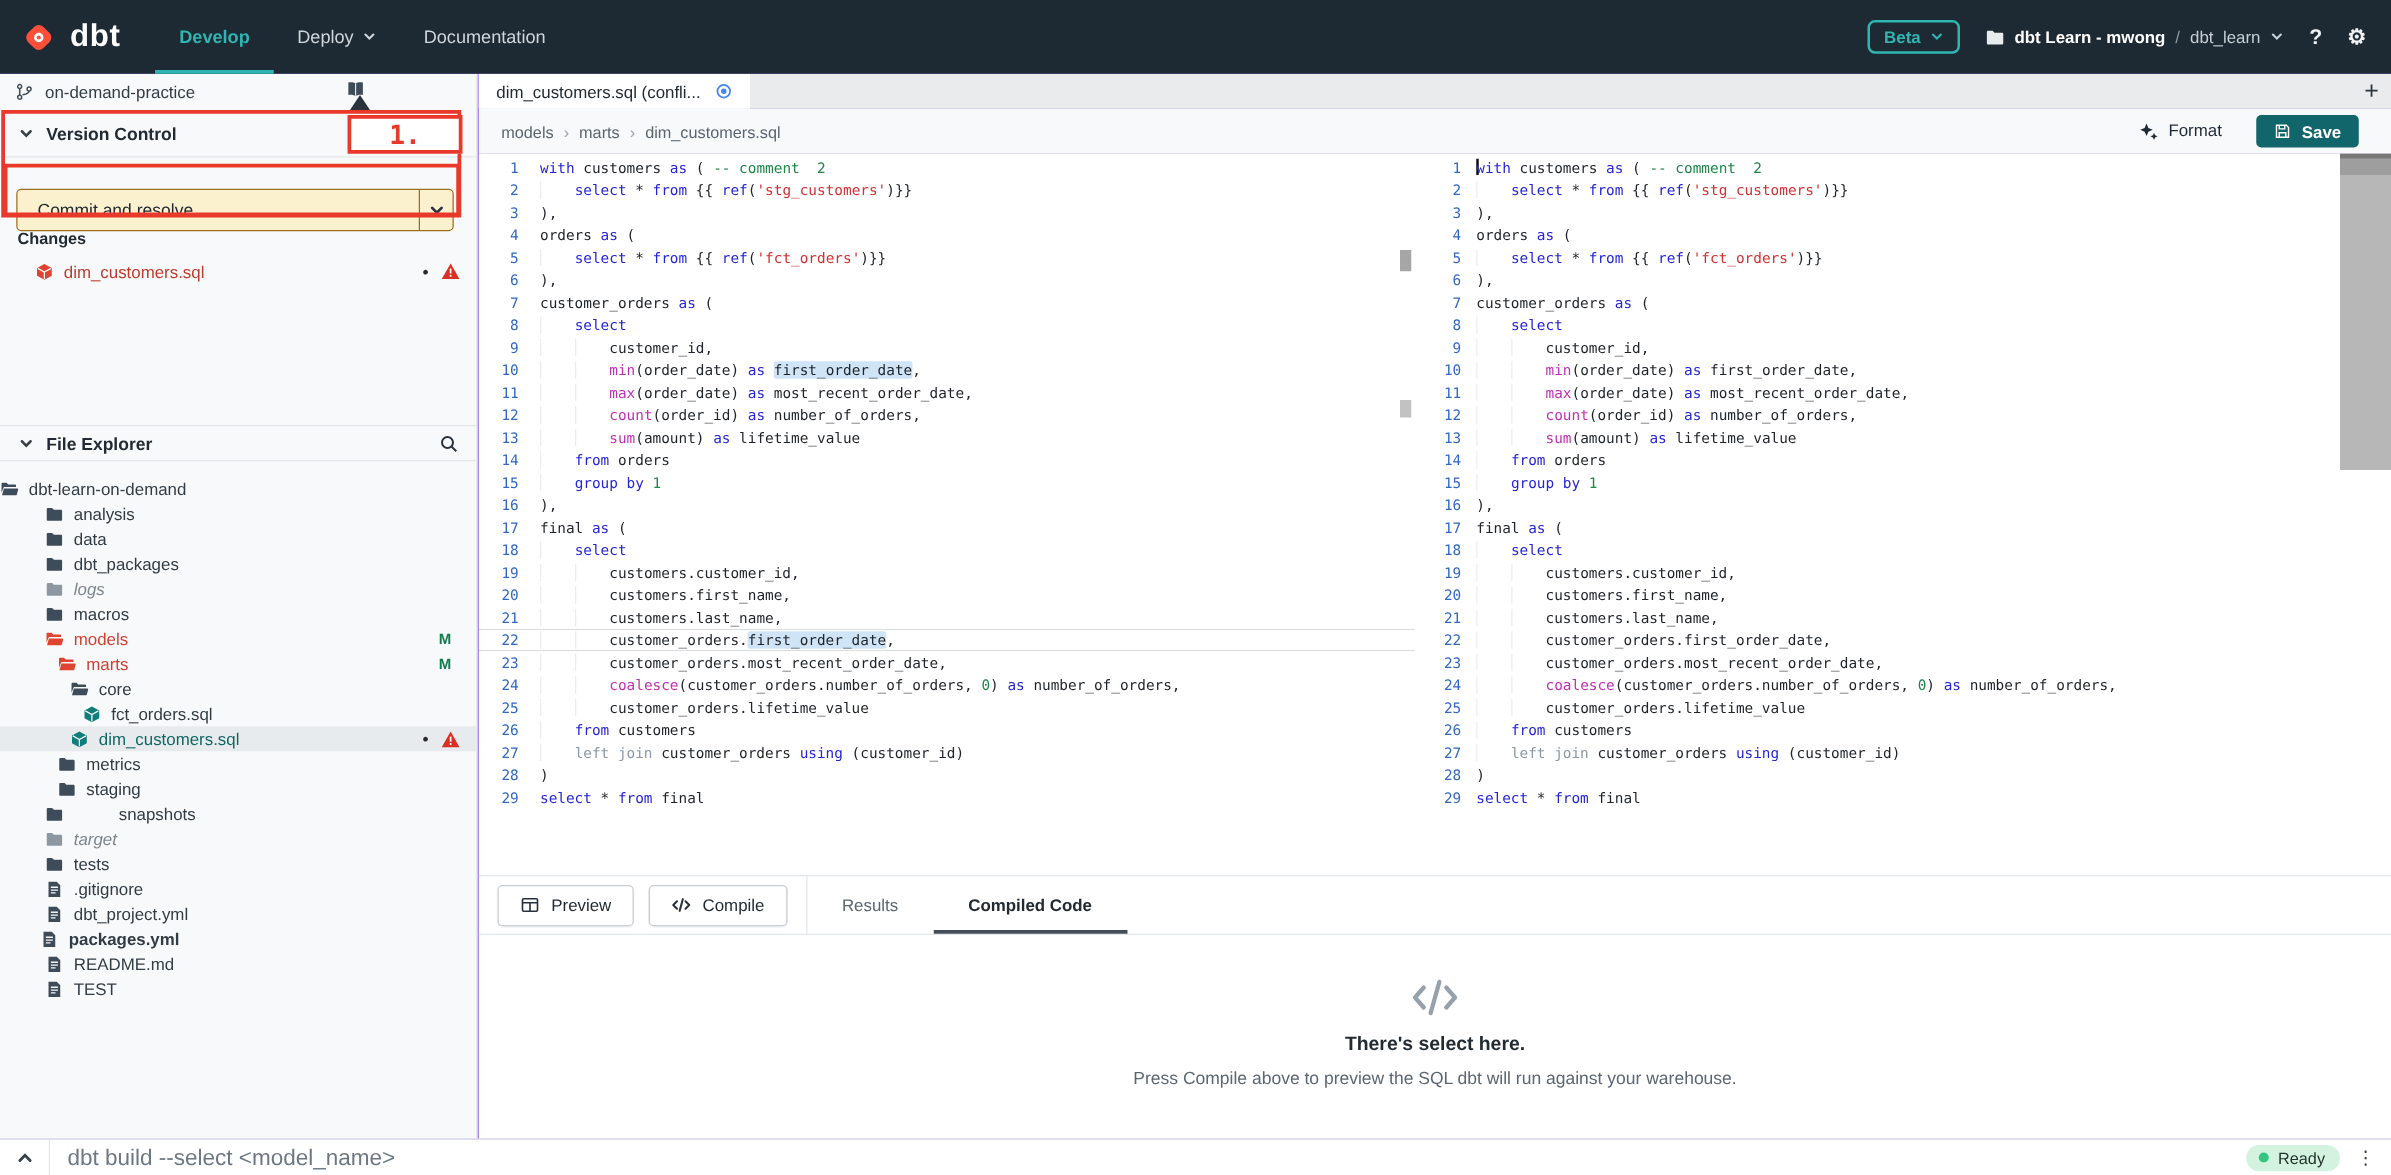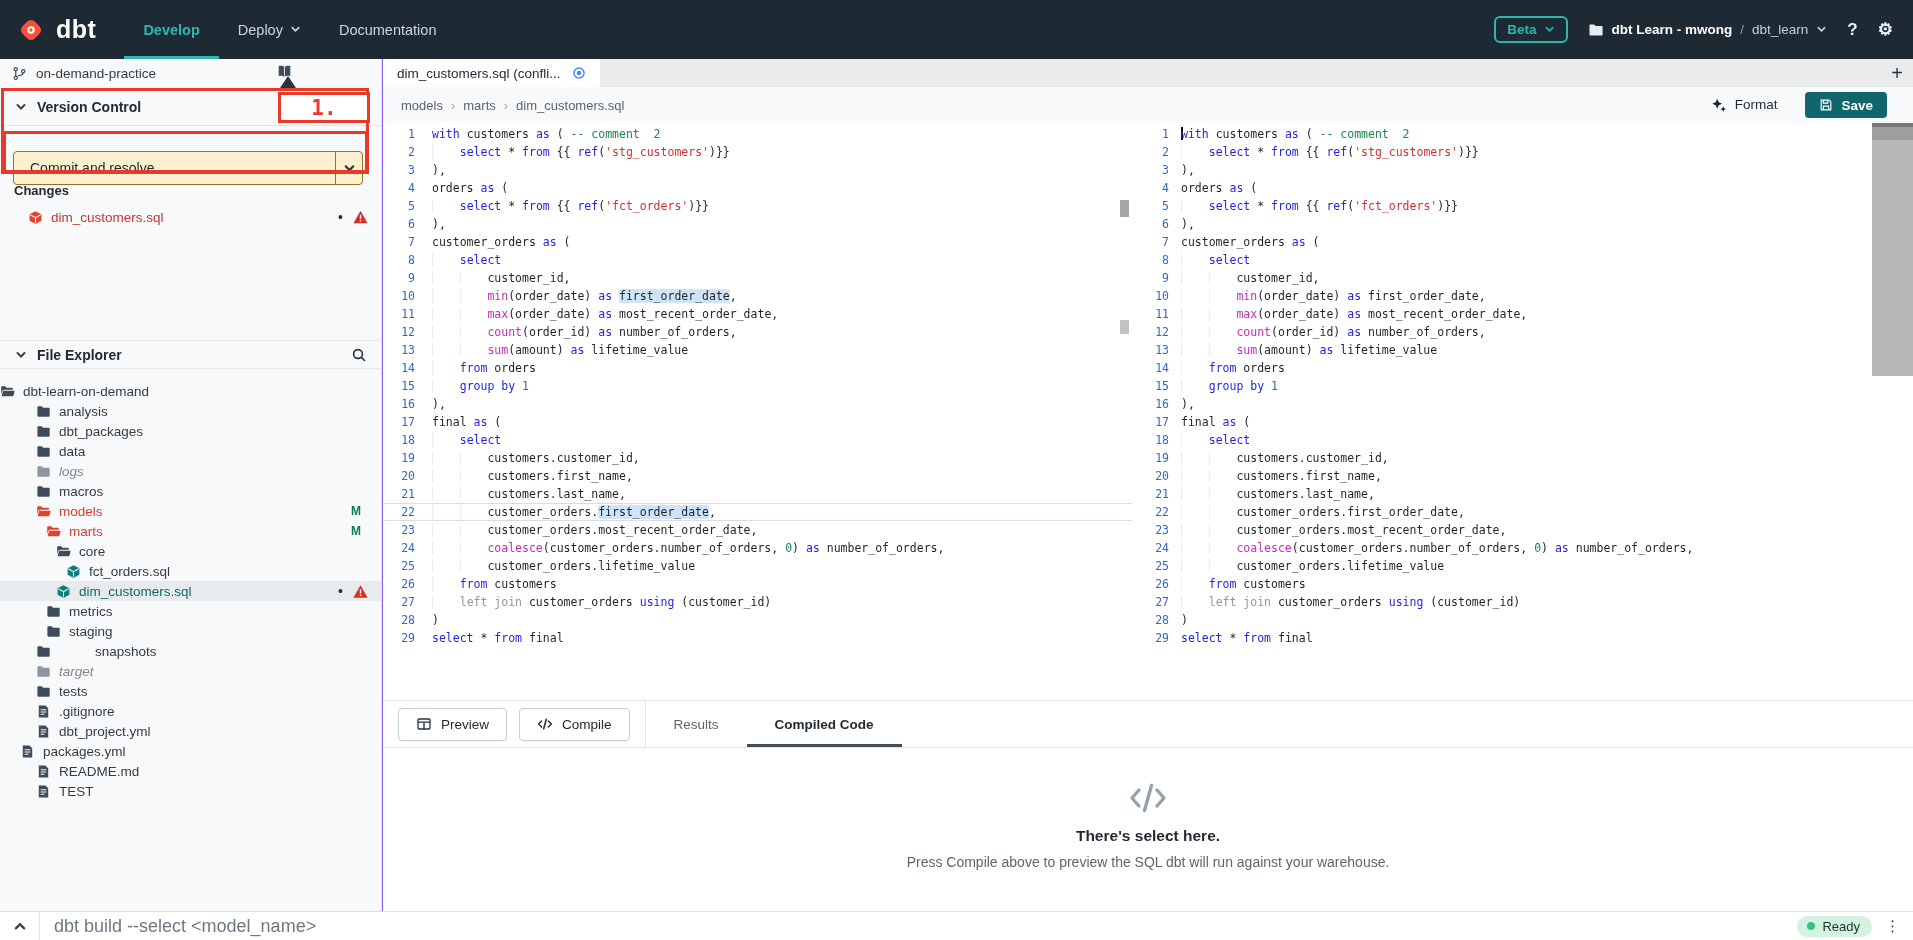--- a/index.html
+++ b/index.html
@@ -305,29 +305,29 @@
             </svg>
           </span>
           <span class="tree-label">analysis</span>
         </div>
         <div class="tree-row" style="padding-left: 36px;">
           <span class="icon ">
             <svg viewBox="0 0 16 16" fill="currentColor">
               <path d="M1.5 3.5c0-.55.45-1 1-1h3.6l1.5 1.6h6c.55 0 1 .45 1 1v7.4c0 .55-.45 1-1 1H2.5c-.55 0-1-.45-1-1z"></path>
             </svg>
           </span>
+          <span class="tree-label">data</span>
+        </div>
+        <div class="tree-row" style="padding-left: 36px;">
+          <span class="icon ">
+            <svg viewBox="0 0 16 16" fill="currentColor">
+              <path d="M1.5 3.5c0-.55.45-1 1-1h3.6l1.5 1.6h6c.55 0 1 .45 1 1v7.4c0 .55-.45 1-1 1H2.5c-.55 0-1-.45-1-1z"></path>
+            </svg>
+          </span>
           <span class="tree-label">dbt_packages</span>
-        </div>
-        <div class="tree-row" style="padding-left: 36px;">
-          <span class="icon ">
-            <svg viewBox="0 0 16 16" fill="currentColor">
-              <path d="M1.5 3.5c0-.55.45-1 1-1h3.6l1.5 1.6h6c.55 0 1 .45 1 1v7.4c0 .55-.45 1-1 1H2.5c-.55 0-1-.45-1-1z"></path>
-            </svg>
-          </span>
-          <span class="tree-label">data</span>
         </div>
         <div class="tree-row" style="padding-left: 36px;">
           <span class="icon ic-muted">
             <svg viewBox="0 0 16 16" fill="currentColor">
               <path d="M1.5 3.5c0-.55.45-1 1-1h3.6l1.5 1.6h6c.55 0 1 .45 1 1v7.4c0 .55-.45 1-1 1H2.5c-.55 0-1-.45-1-1z"></path>
             </svg>
           </span>
           <span class="tree-label italic">logs</span>
         </div>
         <div class="tree-row" style="padding-left: 36px;">
@@ -446,21 +446,21 @@
         </div>
         <div class="tree-row" style="padding-left: 36px;">
           <span class="icon ">
             <svg viewBox="0 0 16 16">
               <path fill="currentColor" d="M3 1.5h7l3 3v10H3z"></path>
               <path d="M5 6.2h6M5 8.6h6M5 11h4" stroke="#f8f9fa" stroke-width="1.1"></path>
             </svg>
           </span>
           <span class="tree-label">dbt_project.yml</span>
         </div>
-        <div class="tree-row" style="padding-left: 20px;">
+        <div class="tree-row" style="padding-left: 32px; font-weight: bold;">
           <span class="icon ">
             <svg viewBox="0 0 16 16">
               <path fill="currentColor" d="M3 1.5h7l3 3v10H3z"></path>
               <path d="M5 6.2h6M5 8.6h6M5 11h4" stroke="#f8f9fa" stroke-width="1.1"></path>
             </svg>
           </span>
           <span class="tree-label">packages.yml</span>
         </div>
         <div class="tree-row" style="padding-left: 36px;">
           <span class="icon ">

